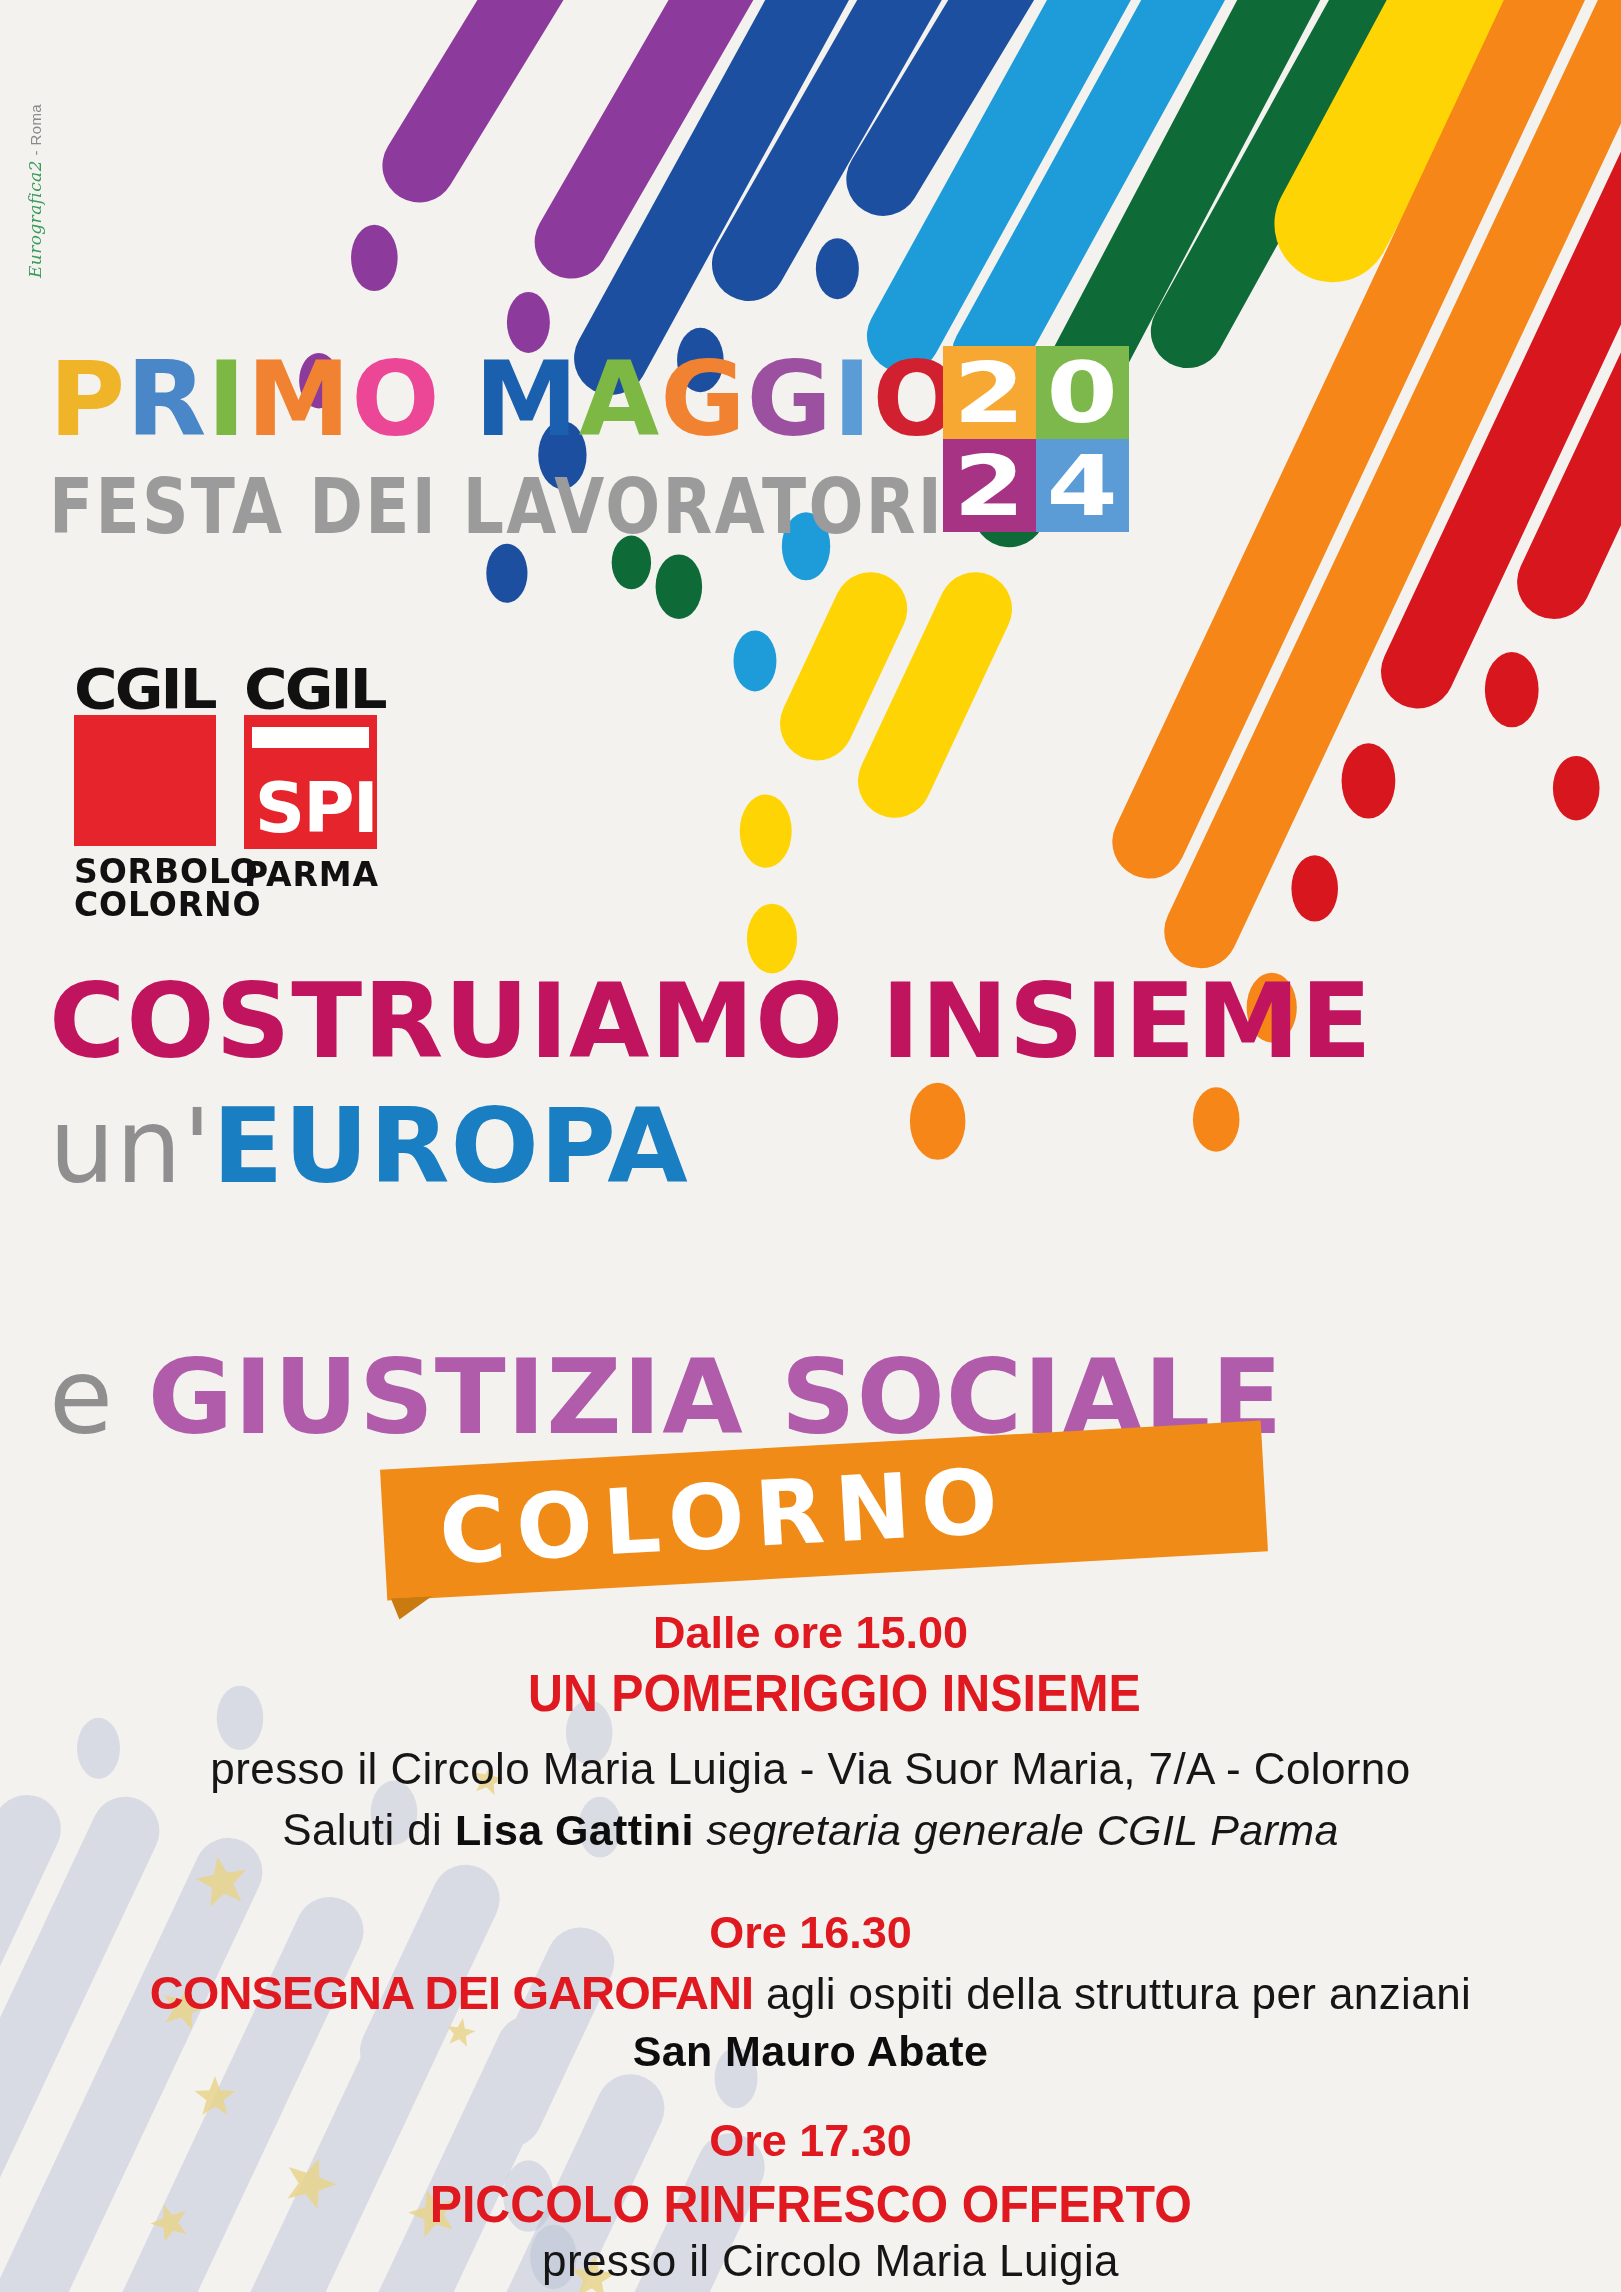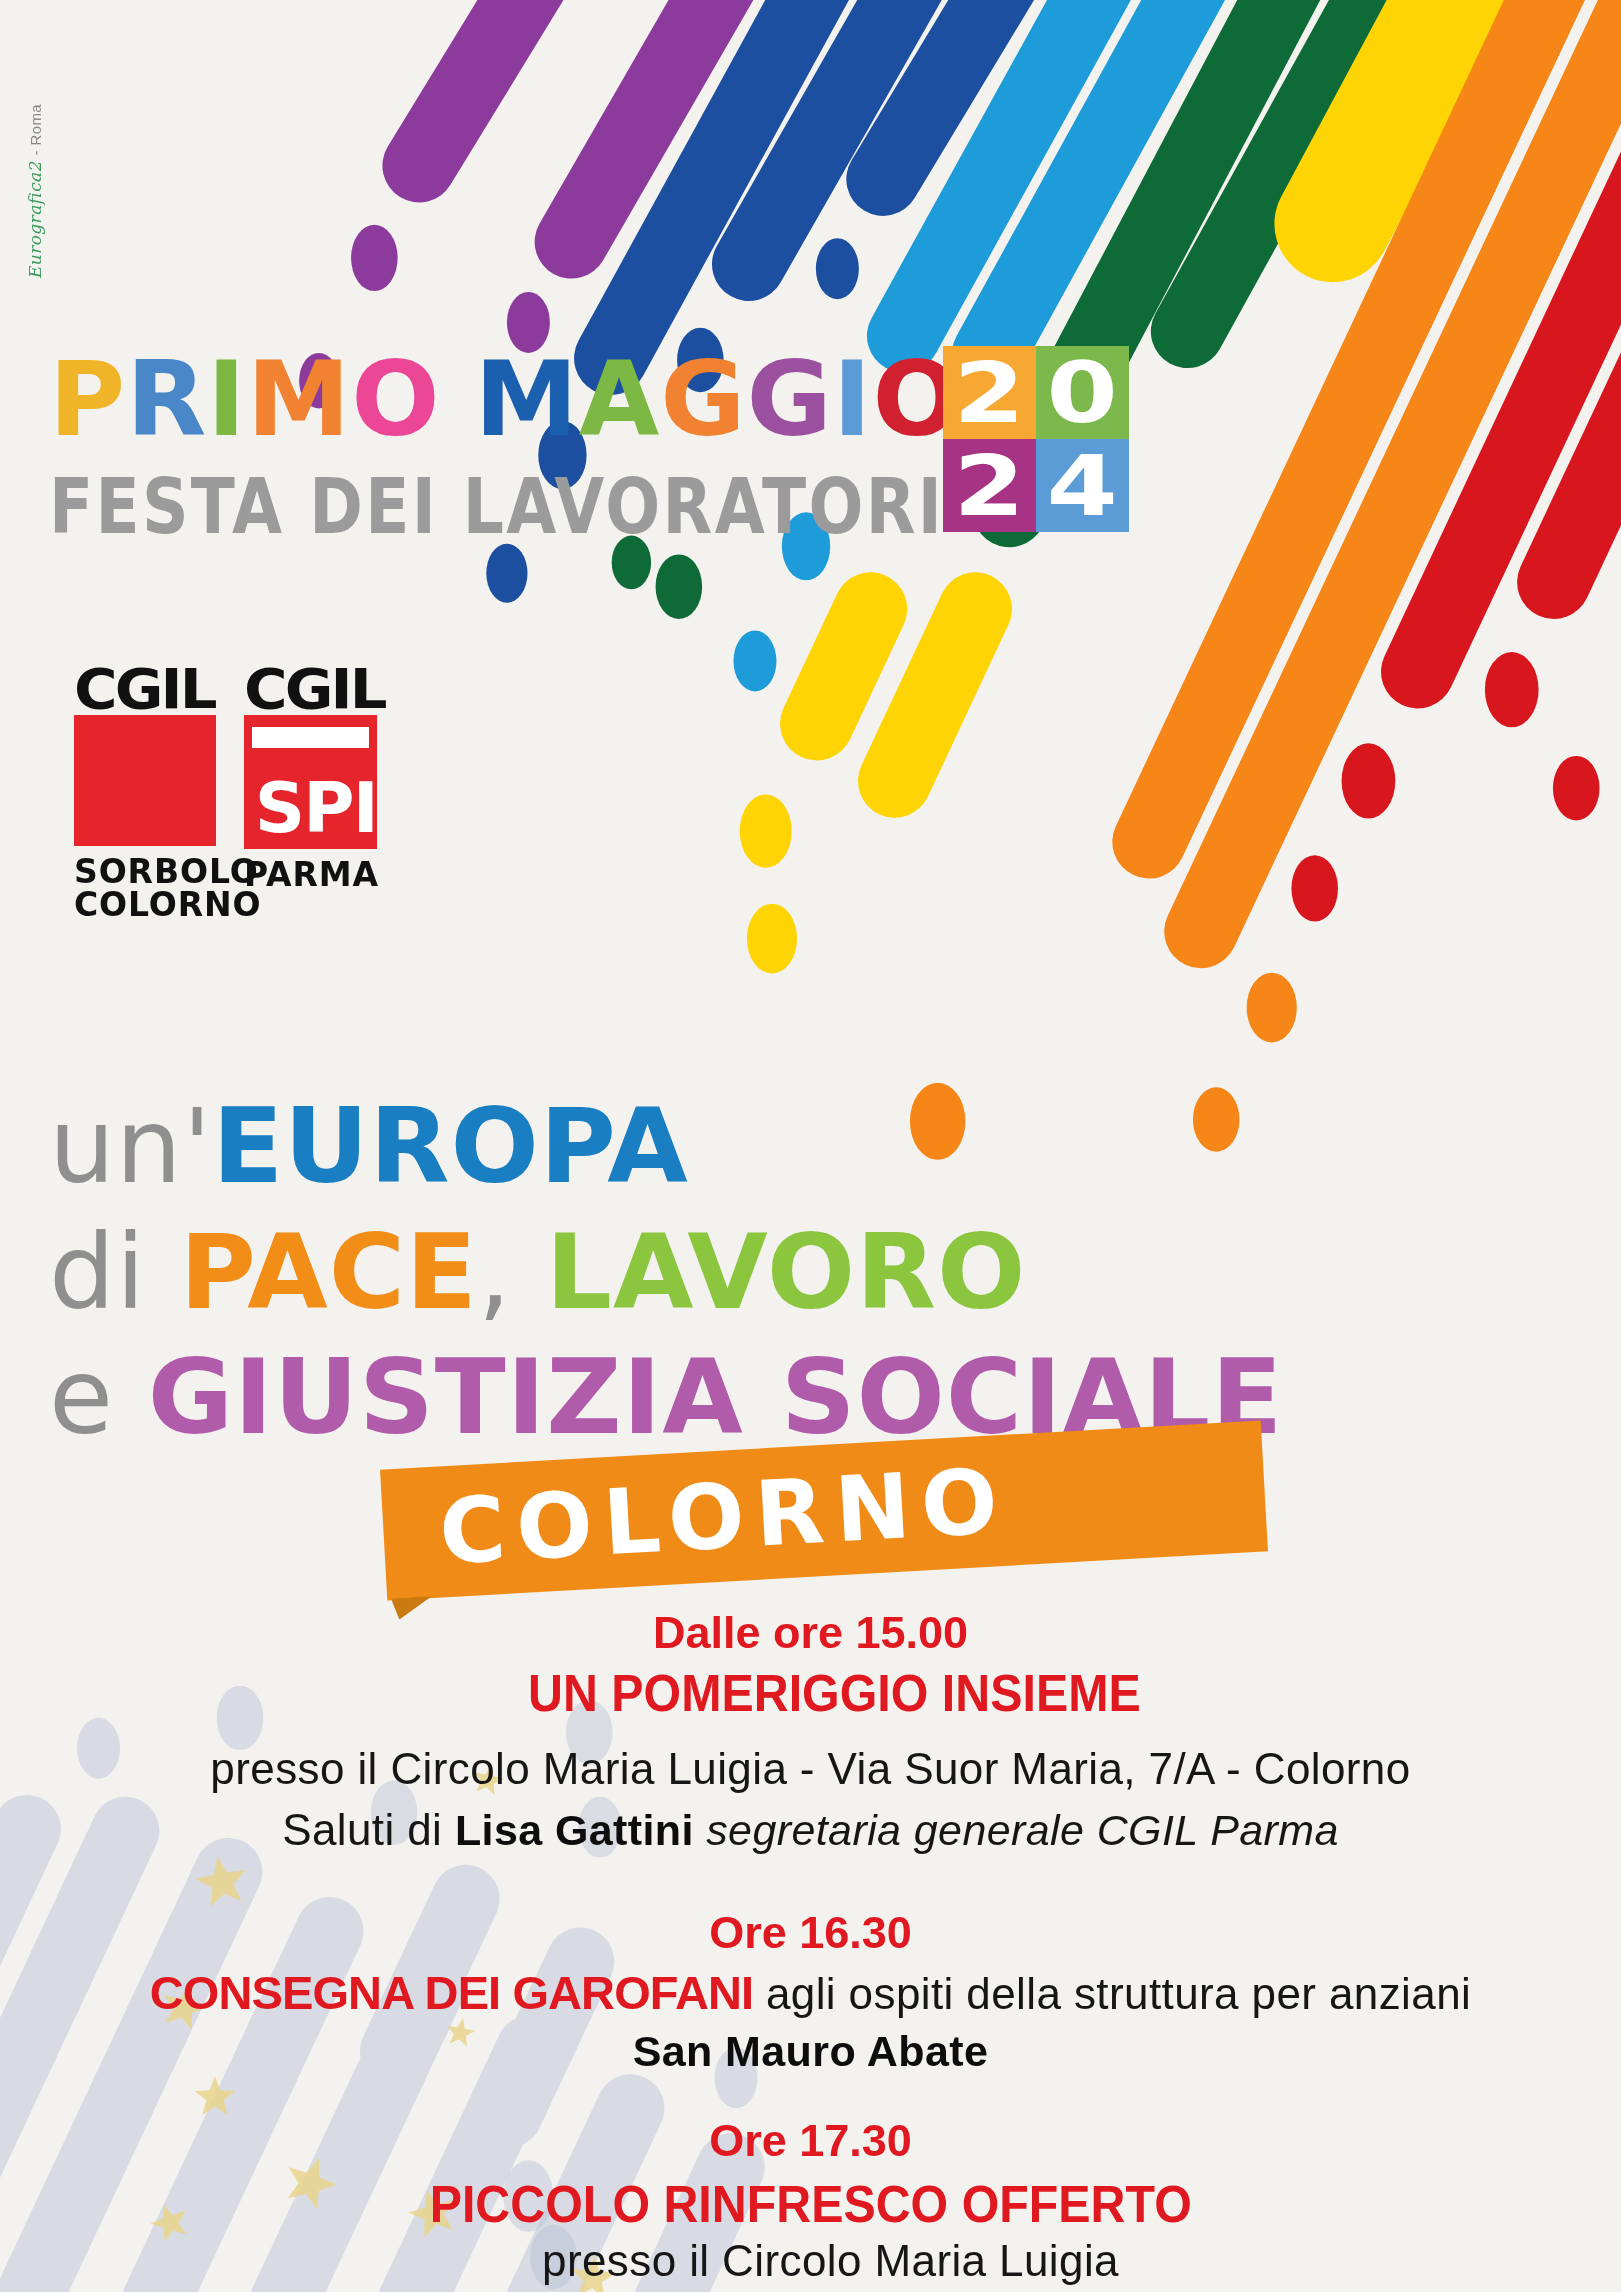--- a/index.html
+++ b/index.html
@@ -225,22 +225,22 @@
     <div class="org">CGIL</div>
     <div class="square">
       <div class="band"></div>
       <div class="spi">SPI</div>
     </div>
     <div class="subline">
       <div>PARMA</div>
     </div>
   </div>
 
+  <div id="hl1" class="hl"><span class="bold" style="color: rgb(192, 21, 94);">COSTRUIAMO INSIEME</span></div>
   <div id="hl2" class="hl"><span class="thin" style="color: rgb(143, 143, 143);">un'</span><span class="bold" style="color: rgb(26, 126, 194);">EUROPA</span></div>
-  <div id="hl3" class="hl"><span class="thin" style="color: rgb(143, 143, 143);">di </span><span class="bold" style="color: rgb(242, 141, 23);">PACE</span><span class="thin" style="color: rgb(143, 143, 143);">, </span><span class="bold" style="color: rgb(140, 198, 63);">LAVORO</span></div>
   <div id="hl4" class="hl"><span class="thin" style="color: rgb(143, 143, 143);">e </span><span class="bold" style="color: rgb(176, 92, 171);">GIUSTIZIA SOCIALE</span></div>
 
   <div id="banner">
     <span class="fold"></span>
     <span class="label">COLORNO</span>
   </div>
 
   <div id="schedule">
       <div class="schline" style="top: 1606px;"><span class="sch-time">Dalle ore 15.00</span></div>
       <div class="schline" style="top: 1662px; padding-left: 24px;"><span class="sch-heading">UN POMERIGGIO INSIEME</span></div>

